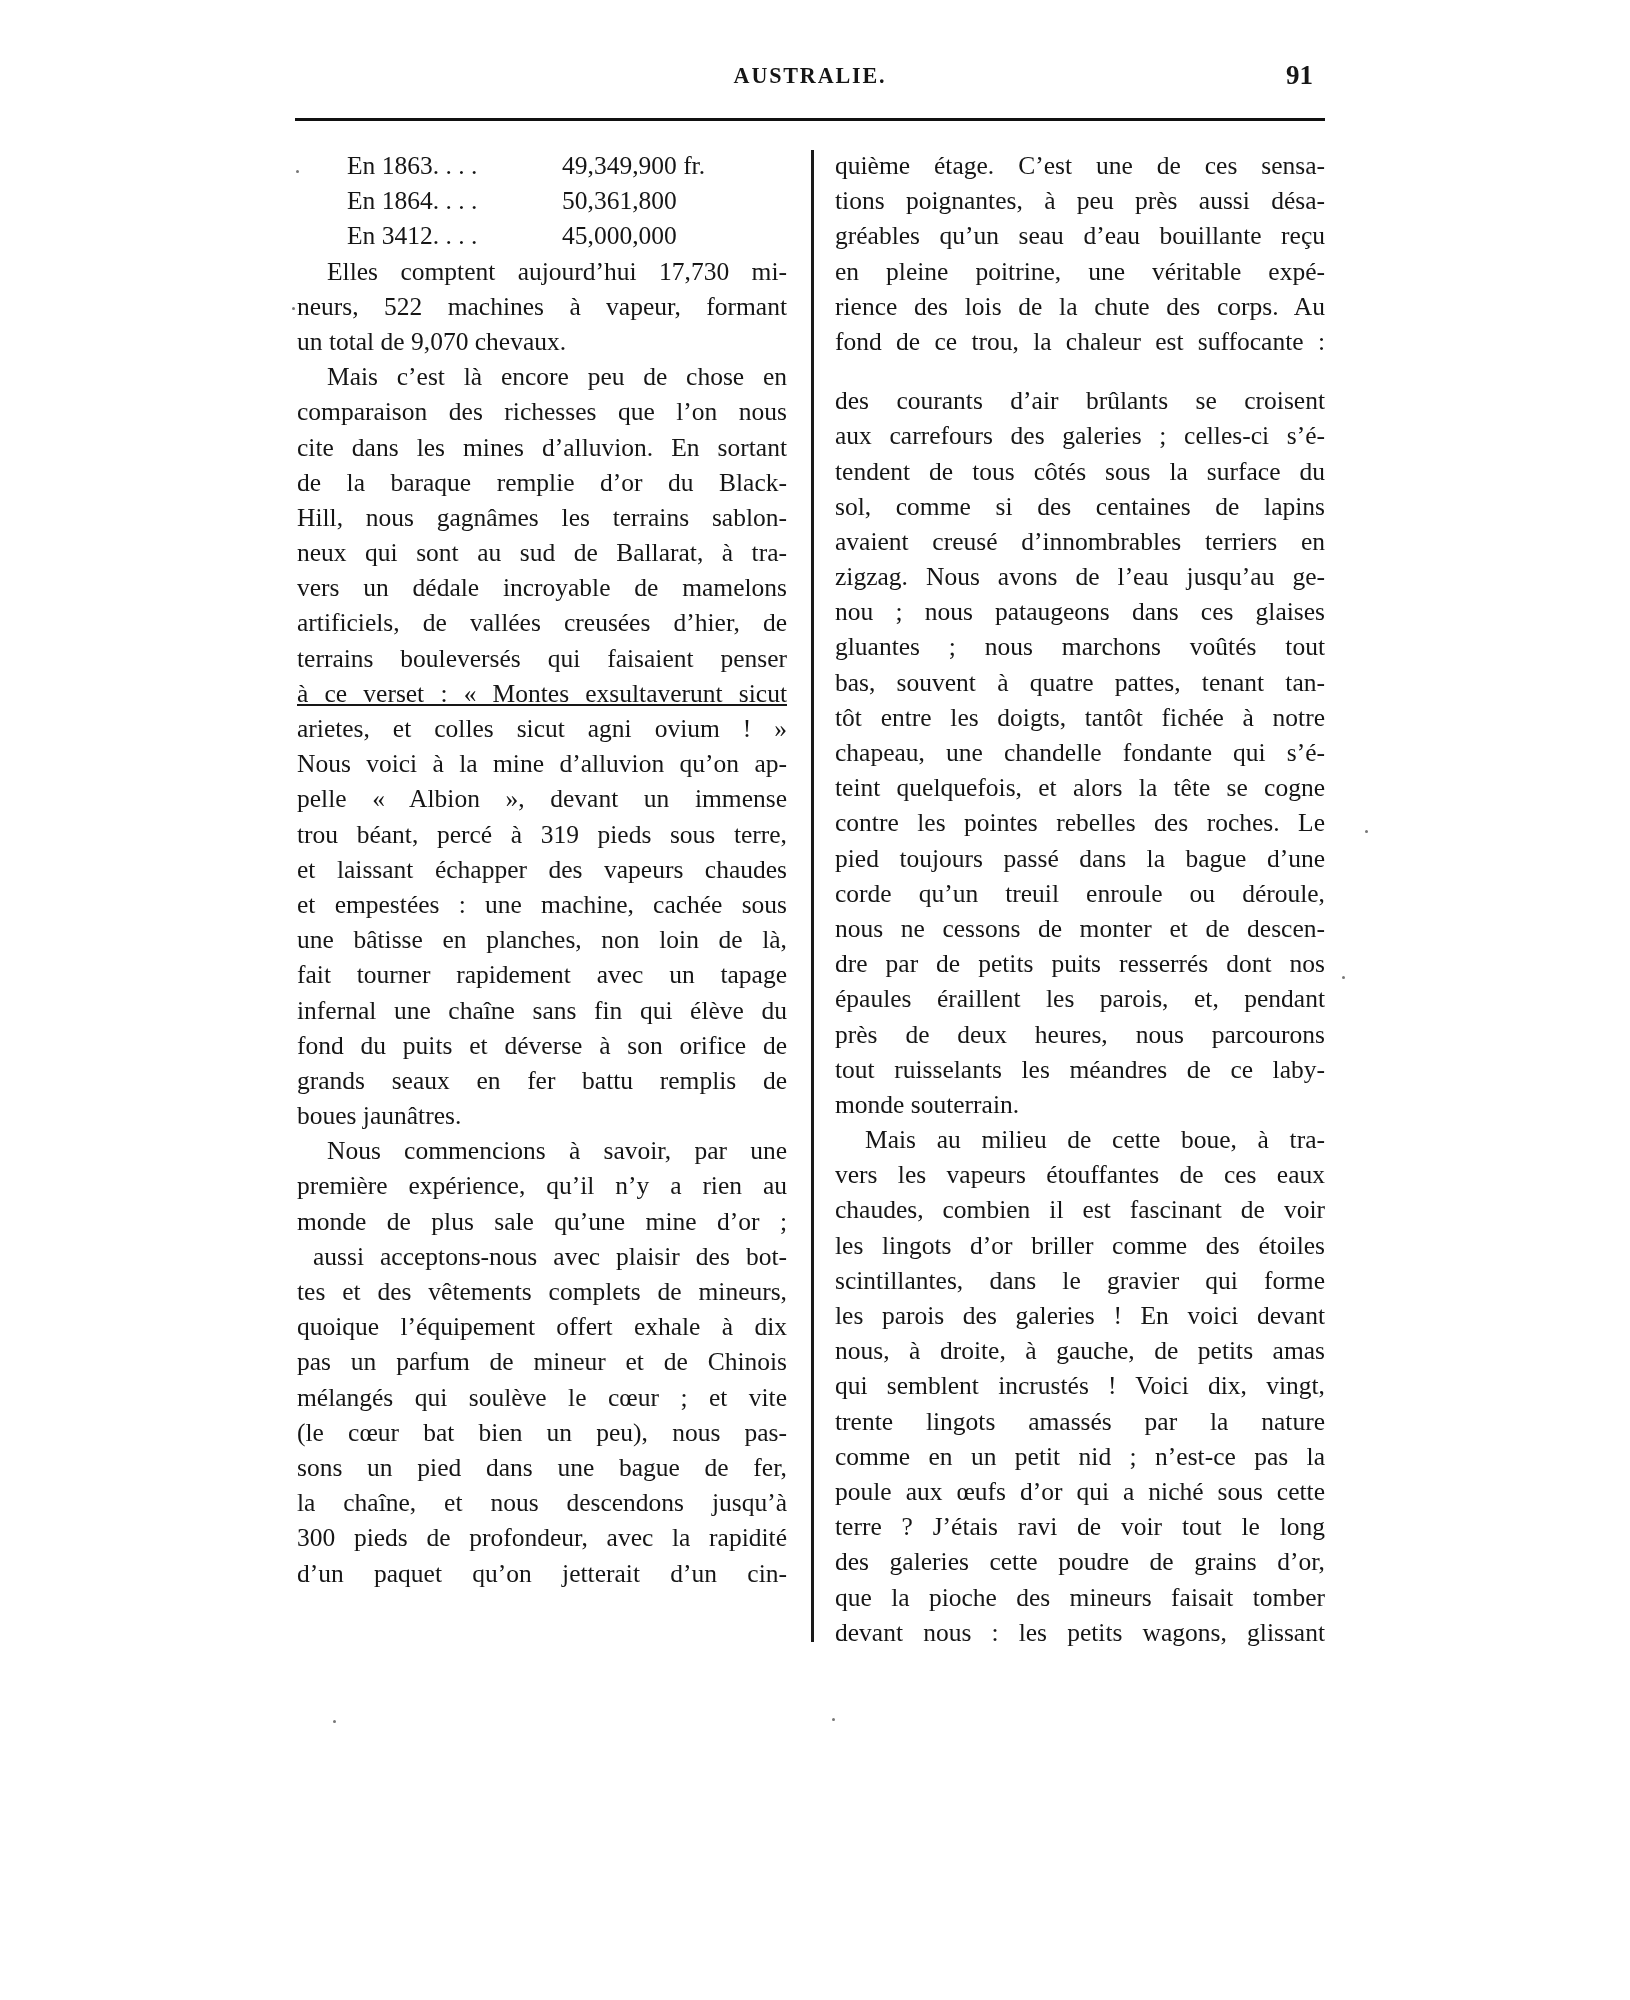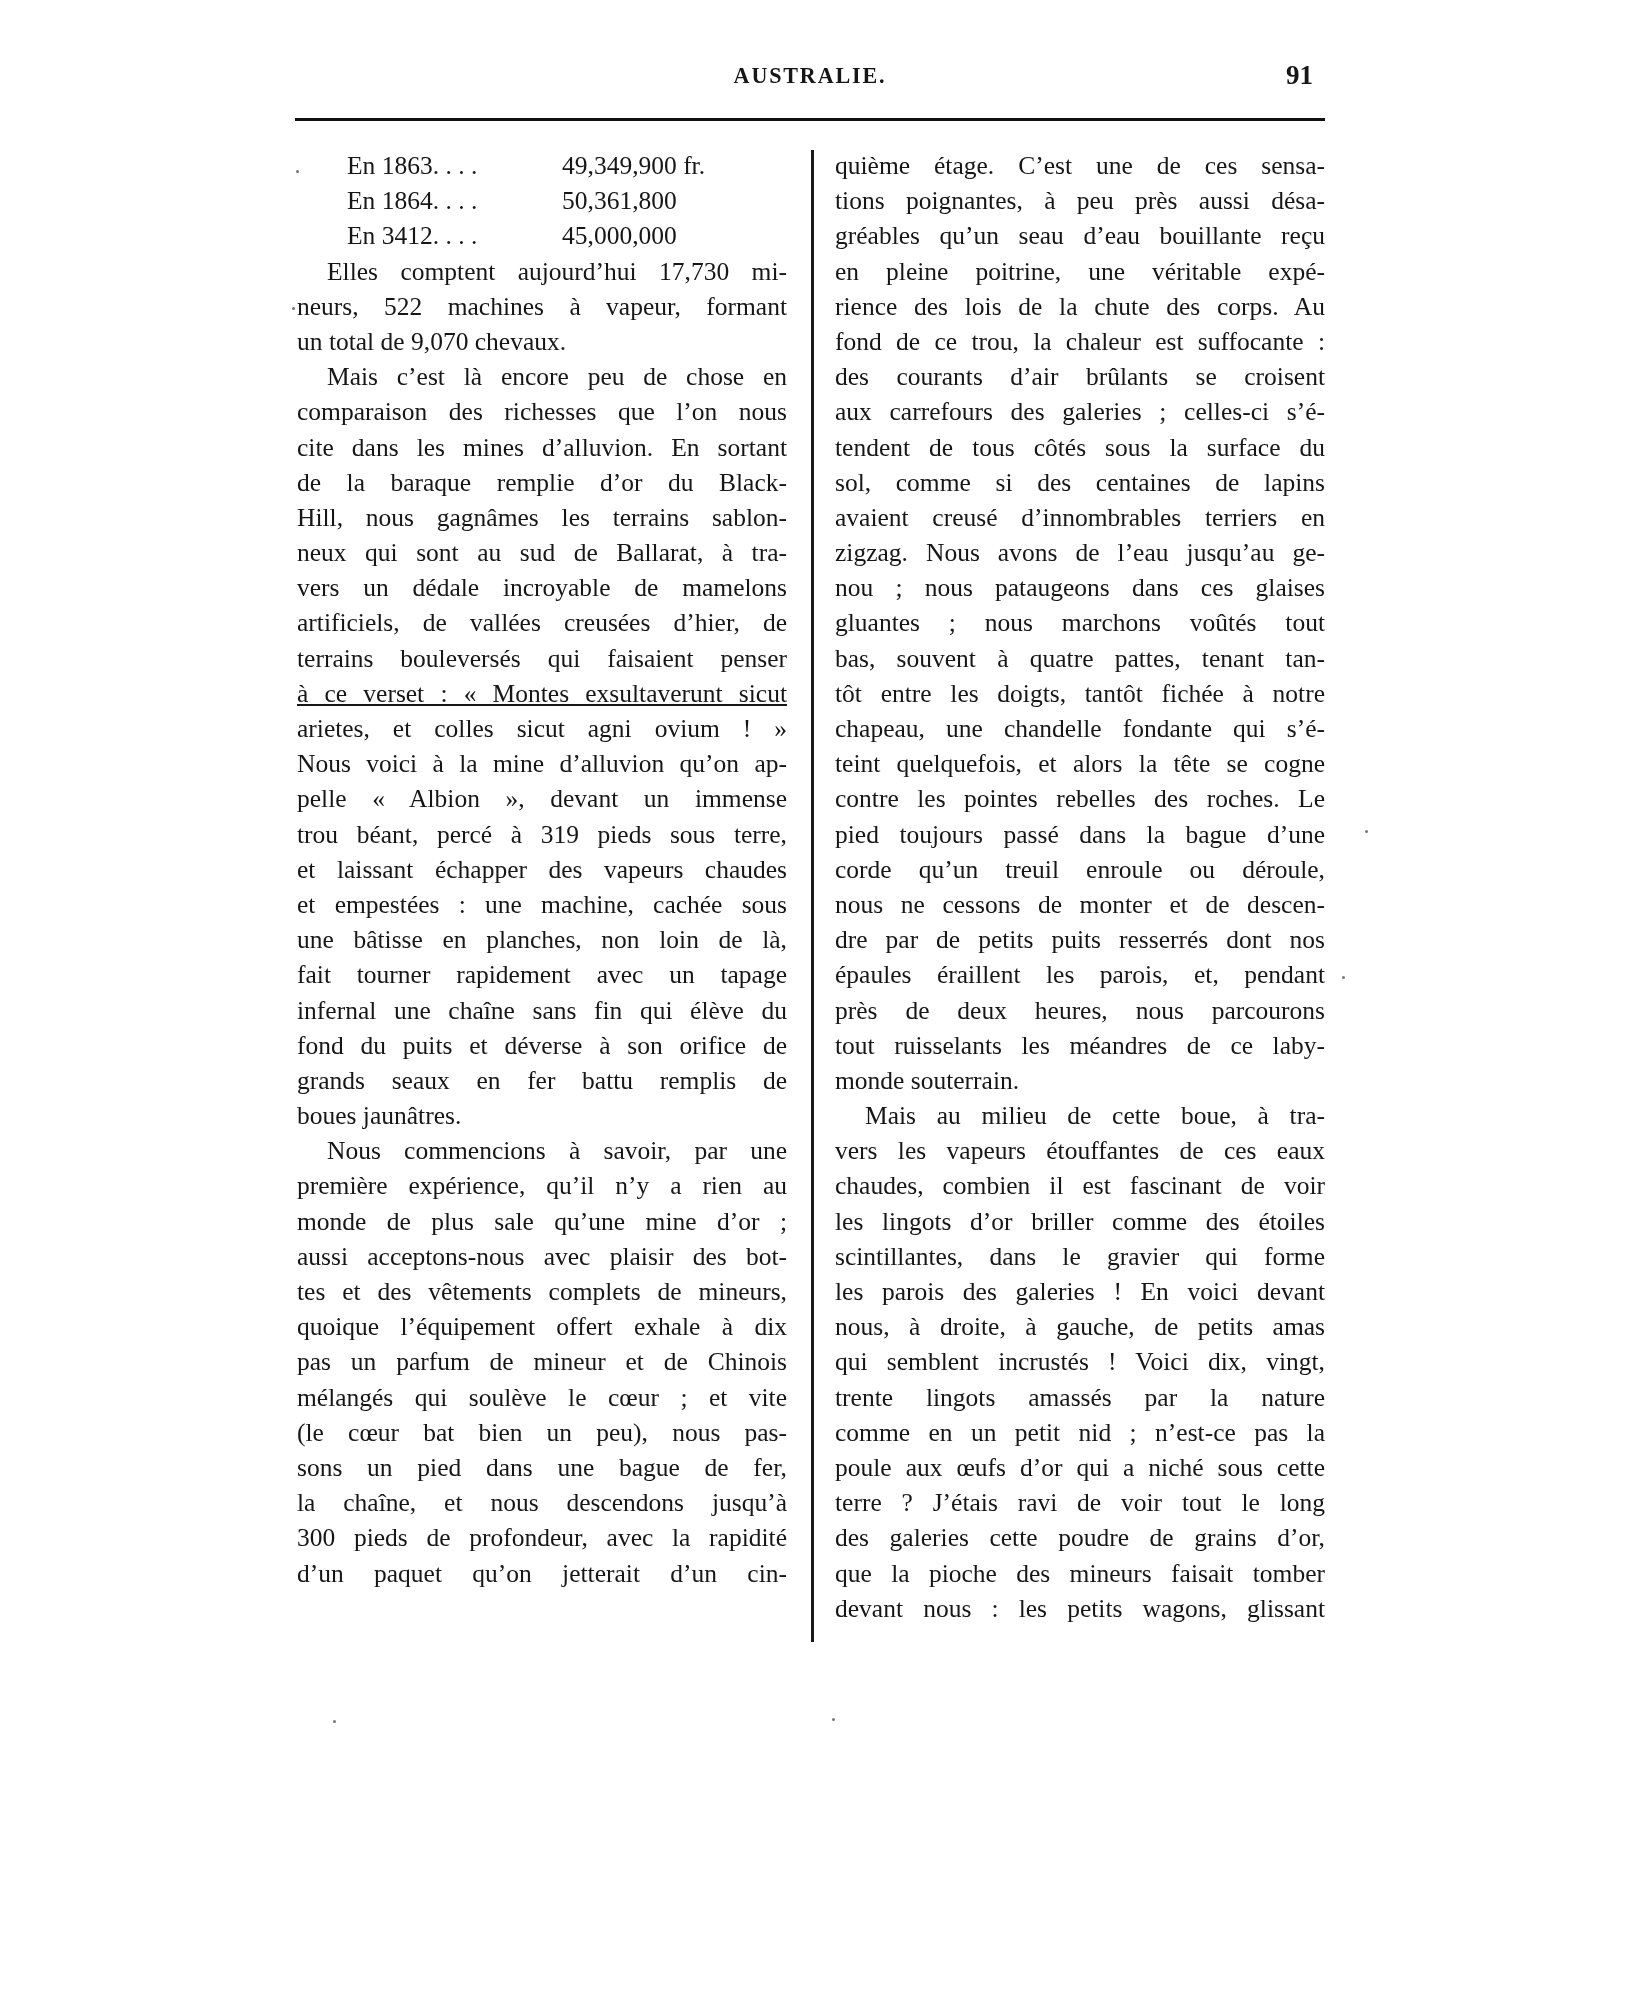--- a/index.html
+++ b/index.html
@@ -86,42 +86,42 @@
         <span class="line" style="display: block;">et empestées : une machine, cachée sous</span>
         <span class="line" style="display: block;">une bâtisse en planches, non loin de là,</span>
         <span class="line" style="display: block;">fait tourner rapidement avec un tapage</span>
         <span class="line" style="display: block;">infernal une chaîne sans fin qui élève du</span>
         <span class="line" style="display: block;">fond du puits et déverse à son orifice de</span>
         <span class="line" style="display: block;">grands seaux en fer battu remplis de</span>
         <span class="line last" style="display: block;">boues jaunâtres.</span>
         <span class="line indent" style="display: block;">Nous commencions à savoir, par une</span>
         <span class="line" style="display: block;">première expérience, qu’il n’y a rien au</span>
         <span class="line" style="display: block;">monde de plus sale qu’une mine d’or ;</span>
-        <span class="line" style="display: block;">aussi acceptons-nous avec plaisir des bot-</span>
+        <span class="line" style="display: block; margin-left: 16px;">aussi acceptons-nous avec plaisir des bot-</span>
         <span class="line" style="display: block;">tes et des vêtements complets de mineurs,</span>
         <span class="line" style="display: block;">quoique l’équipement offert exhale à dix</span>
         <span class="line" style="display: block;">pas un parfum de mineur et de Chinois</span>
         <span class="line" style="display: block;">mélangés qui soulève le cœur ; et vite</span>
         <span class="line" style="display: block;">(le cœur bat bien un peu), nous pas-</span>
         <span class="line" style="display: block;">sons un pied dans une bague de fer,</span>
         <span class="line" style="display: block;">la chaîne, et nous descendons jusqu’à</span>
         <span class="line" style="display: block;">300 pieds de profondeur, avec la rapidité</span>
         <span class="line" style="display: block;">d’un paquet qu’on jetterait d’un cin-</span>
       </div>
   </div>
 
   <div class="column right">
     <div id="right-lines">
         <span class="line" style="display: block;">quième étage. C’est une de ces sensa-</span>
         <span class="line" style="display: block;">tions poignantes, à peu près aussi désa-</span>
         <span class="line" style="display: block;">gréables qu’un seau d’eau bouillante reçu</span>
         <span class="line" style="display: block;">en pleine poitrine, une véritable expé-</span>
         <span class="line" style="display: block;">rience des lois de la chute des corps. Au</span>
         <span class="line" style="display: block;">fond de ce trou, la chaleur est suffocante :</span>
-        <span class="line" style="display: block;">des courants d’air brûlants se croisent</span>
+        <span class="line" style="display: block; margin-top: 24px;">des courants d’air brûlants se croisent</span>
         <span class="line" style="display: block;">aux carrefours des galeries ; celles-ci s’é-</span>
         <span class="line" style="display: block;">tendent de tous côtés sous la surface du</span>
         <span class="line" style="display: block;">sol, comme si des centaines de lapins</span>
         <span class="line" style="display: block;">avaient creusé d’innombrables terriers en</span>
         <span class="line" style="display: block;">zigzag. Nous avons de l’eau jusqu’au ge-</span>
         <span class="line" style="display: block;">nou ; nous pataugeons dans ces glaises</span>
         <span class="line" style="display: block;">gluantes ; nous marchons voûtés tout</span>
         <span class="line" style="display: block;">bas, souvent à quatre pattes, tenant tan-</span>
         <span class="line" style="display: block;">tôt entre les doigts, tantôt fichée à notre</span>
         <span class="line" style="display: block;">chapeau, une chandelle fondante qui s’é-</span>

